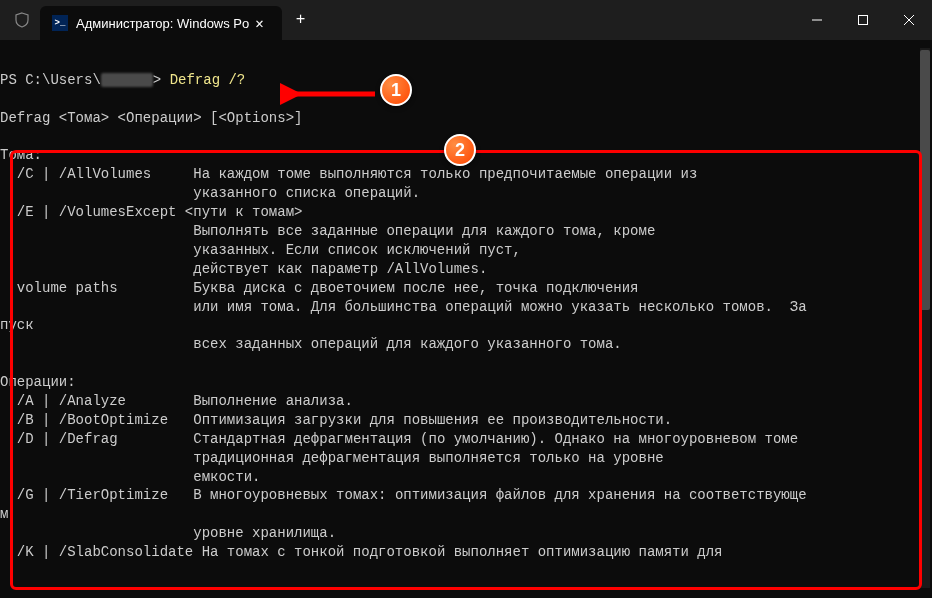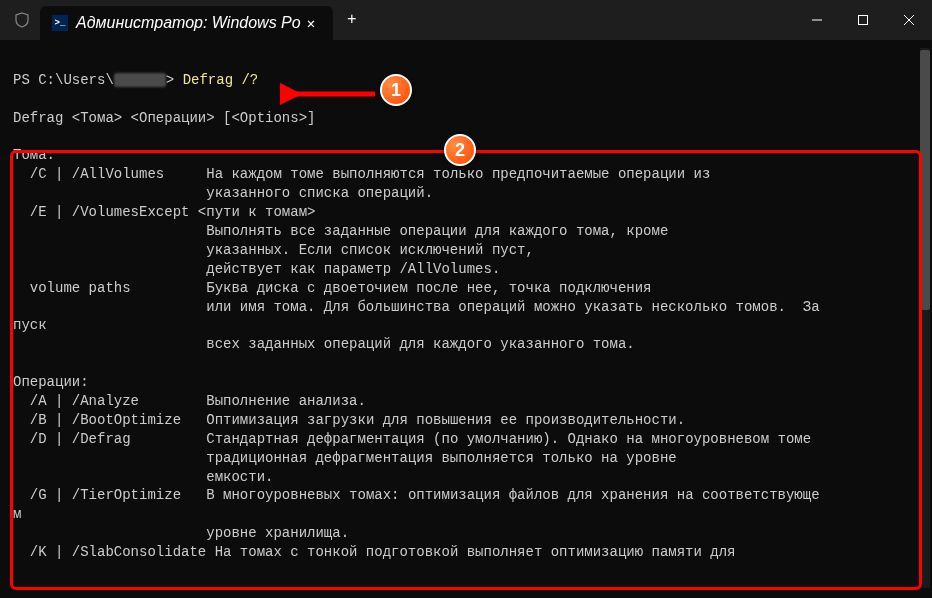--- a/index.html
+++ b/index.html
@@ -47,23 +47,22 @@
       display: flex;
       align-items: center;
       justify-content: center;
       color: #fff;
       font-size: 9px;
       font-weight: bold;
     }
     .tab-title {
       color: #ffffff;
       font-family: 'Segoe UI', sans-serif;
-      font-size: 16px;
+      font-size: 13px;
       flex: 1;
-      font-style: italic;
     }
     .tab-close {
       color: #fff;
       font-size: 14px;
       padding: 2px 6px;
       cursor: pointer;
     }
     .new-tab {
       color: #fff;
       font-size: 16px;
@@ -80,21 +79,21 @@
     .win-btn {
       width: 46px;
       height: 40px;
       display: flex;
       align-items: center;
       justify-content: center;
       color: #fff;
       cursor: pointer;
     }
     .terminal {
-      padding: 12px 13px;
+      padding: 12px 0;
       white-space: pre;
       line-height: 1.35;
       position: relative;
     }
     .prompt { color: #cccccc; }
     .obscured {
       display: inline-block;
       width: 52px;
       height: 14px;
       background: #4a4a4a;

